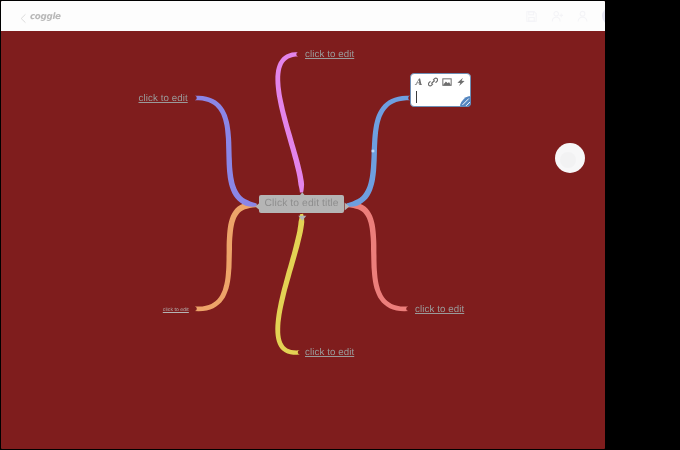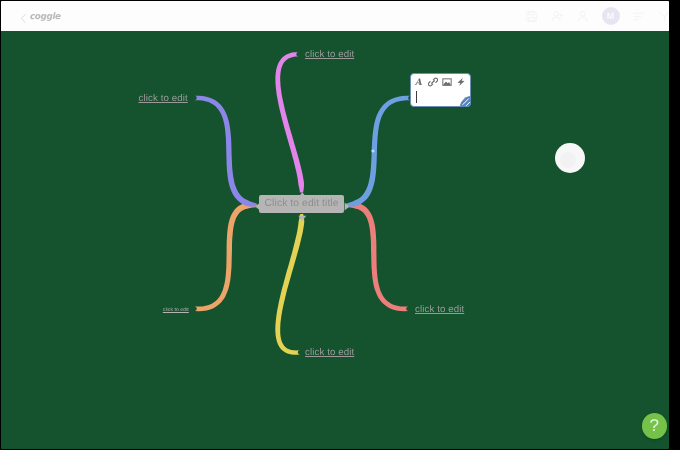--- a/index.html
+++ b/index.html
@@ -1,20 +1,20 @@
 <!DOCTYPE html>
 <html><head>
 <meta charset="utf-8">
 <title>Coggle</title>
 <style>
   *{box-sizing:border-box;}
   html,body{margin:0;padding:0;}
   body{width:680px;height:450px;overflow:hidden;background:#000;
        font-family:"Liberation Sans",sans-serif;-webkit-font-smoothing:antialiased;text-rendering:geometricPrecision;}
-  #frame{position:absolute;left:1px;top:1px;width:668px;height:447.5px;background:#14532d;
+  #frame{position:absolute;left:1px;top:1px;width:604px;height:447.5px;background:#7f1d1d;
          overflow:hidden;border-radius:1px;}
 
   
   #topbar{position:absolute;left:0;top:0;width:677px;height:30px;background:#fdfdfd;}
   #brand{position:absolute;left:18.5px;top:11.5px;display:flex;align-items:center;gap:4.5px;}
   #brand .chev{width:6px;height:11px;}
   #brand .logo{font-family:"DejaVu Sans",sans-serif;font-style:italic;font-weight:700;
                font-size:8.8px;color:#b9b9b9;letter-spacing:-.35px;line-height:11px;
                position:relative;top:-.5px;}
   #tbicons{position:absolute;right:7.5px;top:0;height:30px;display:flex;align-items:center;gap:12.5px;}

